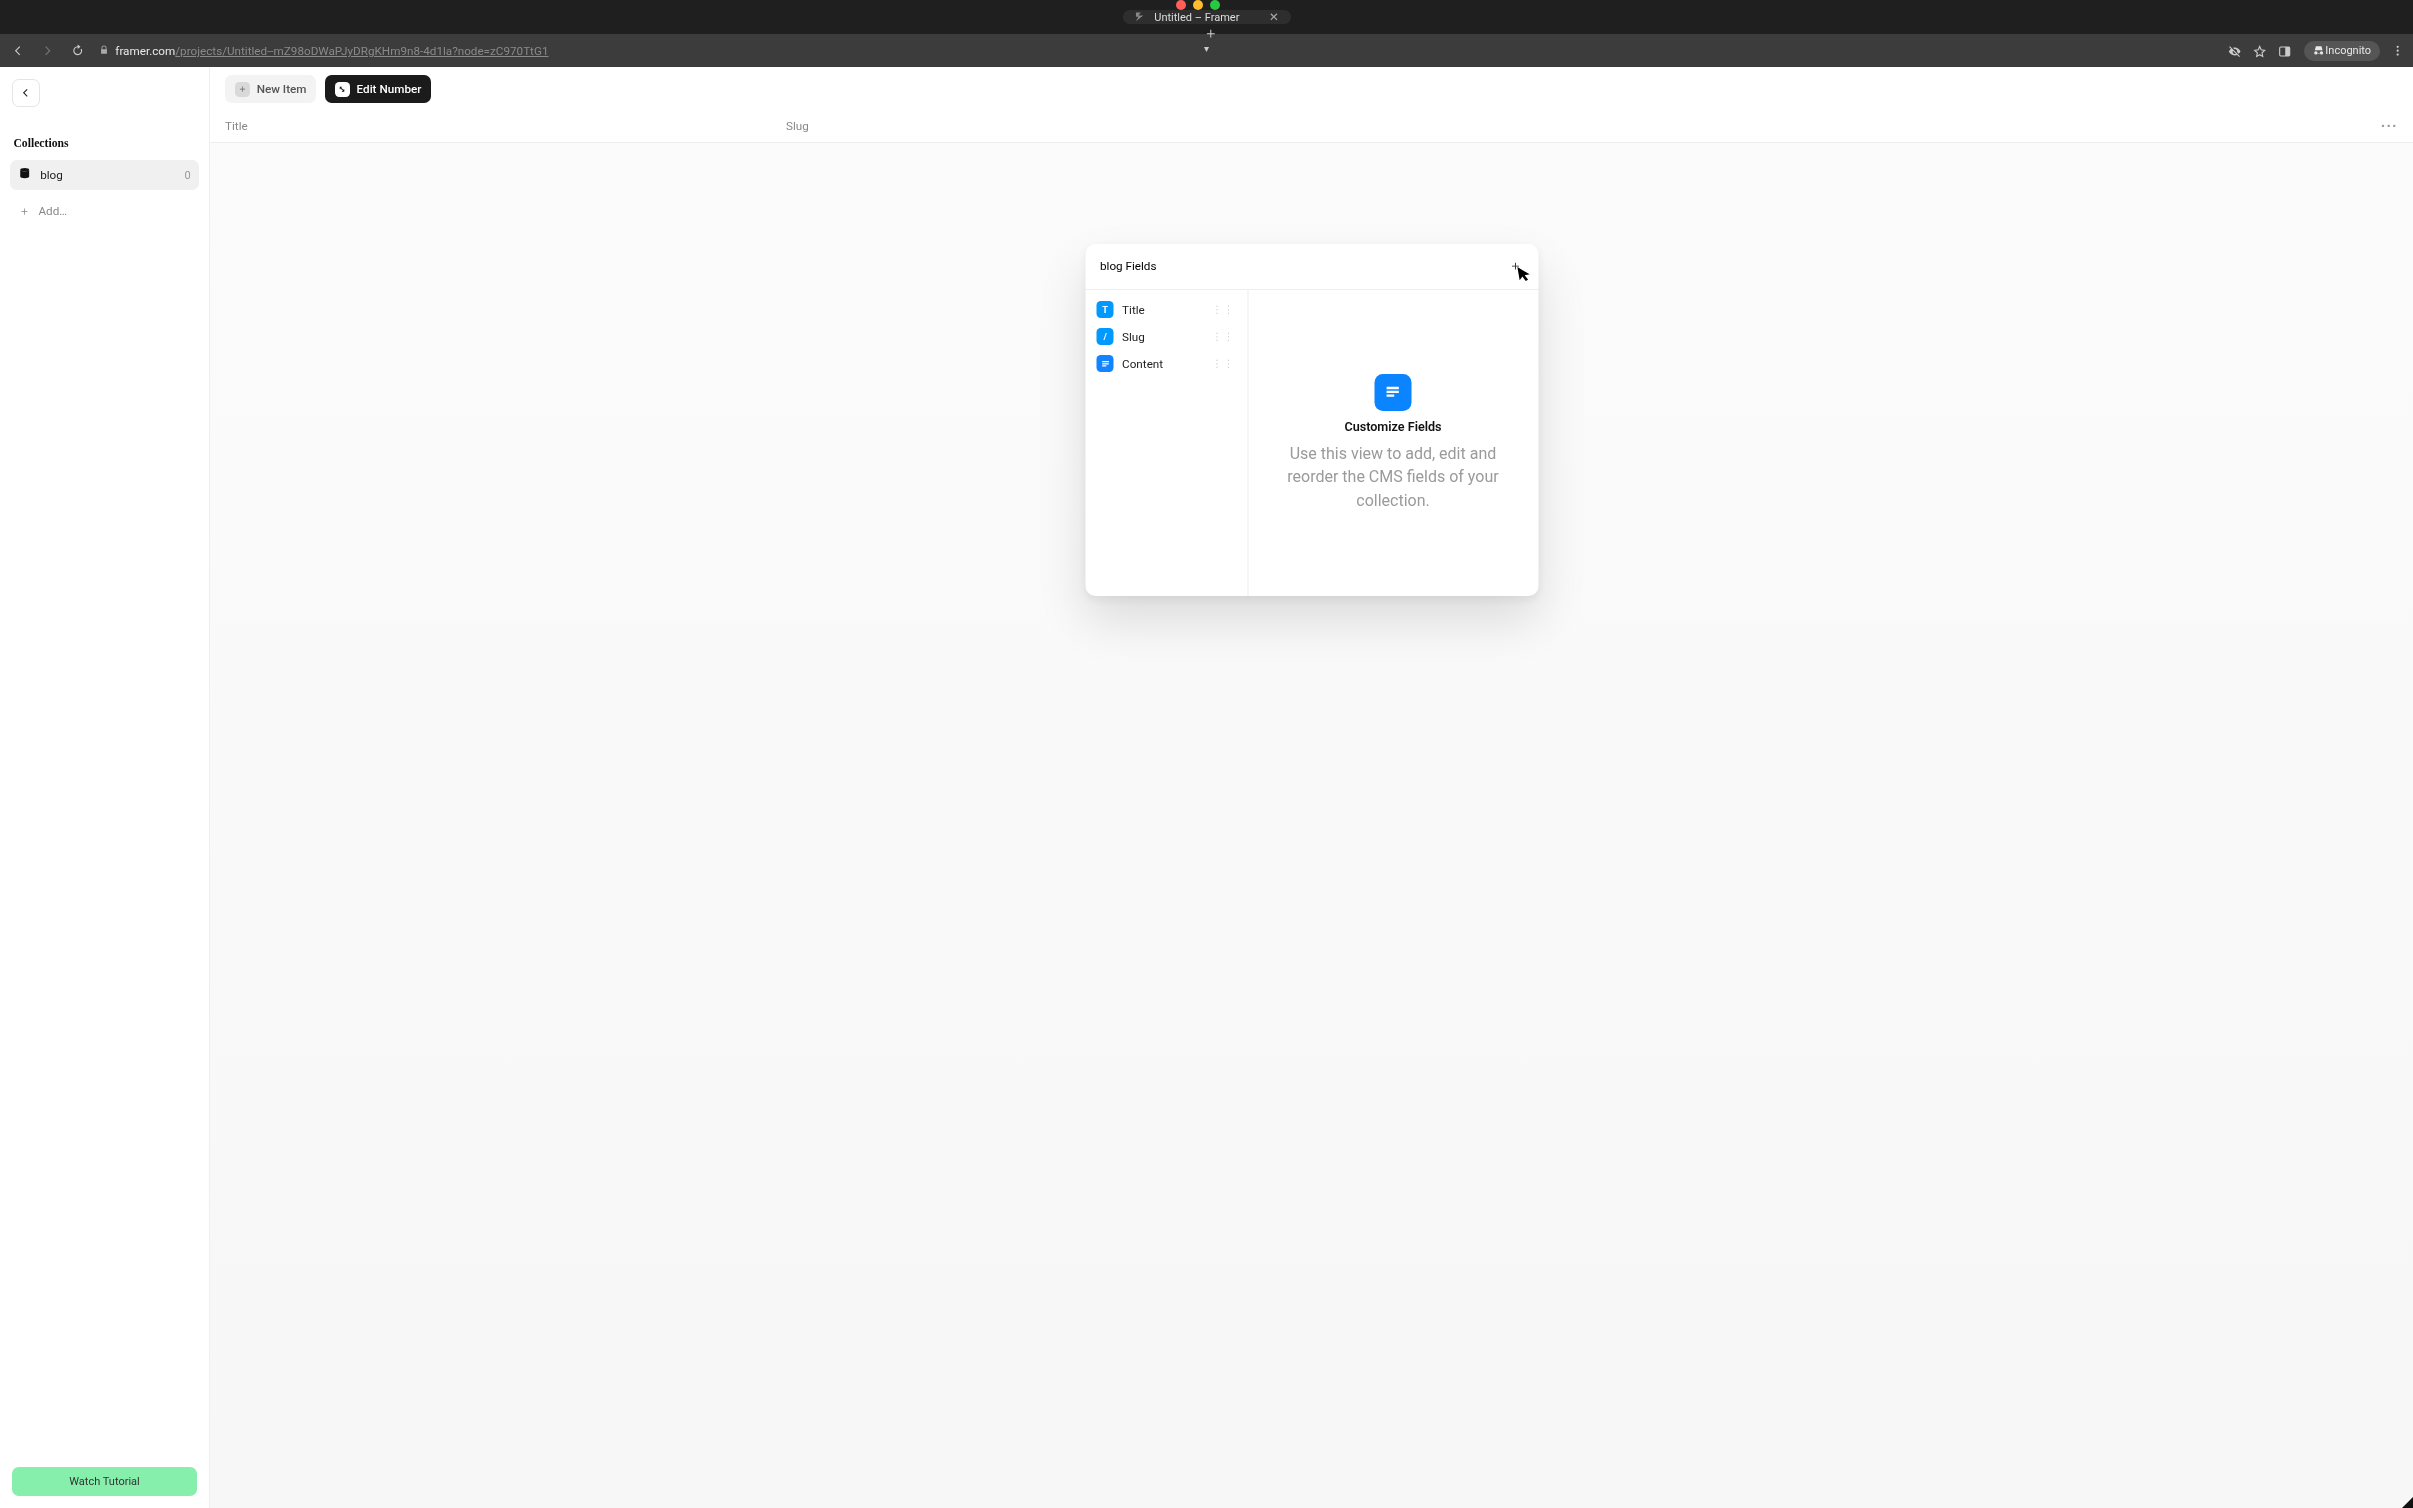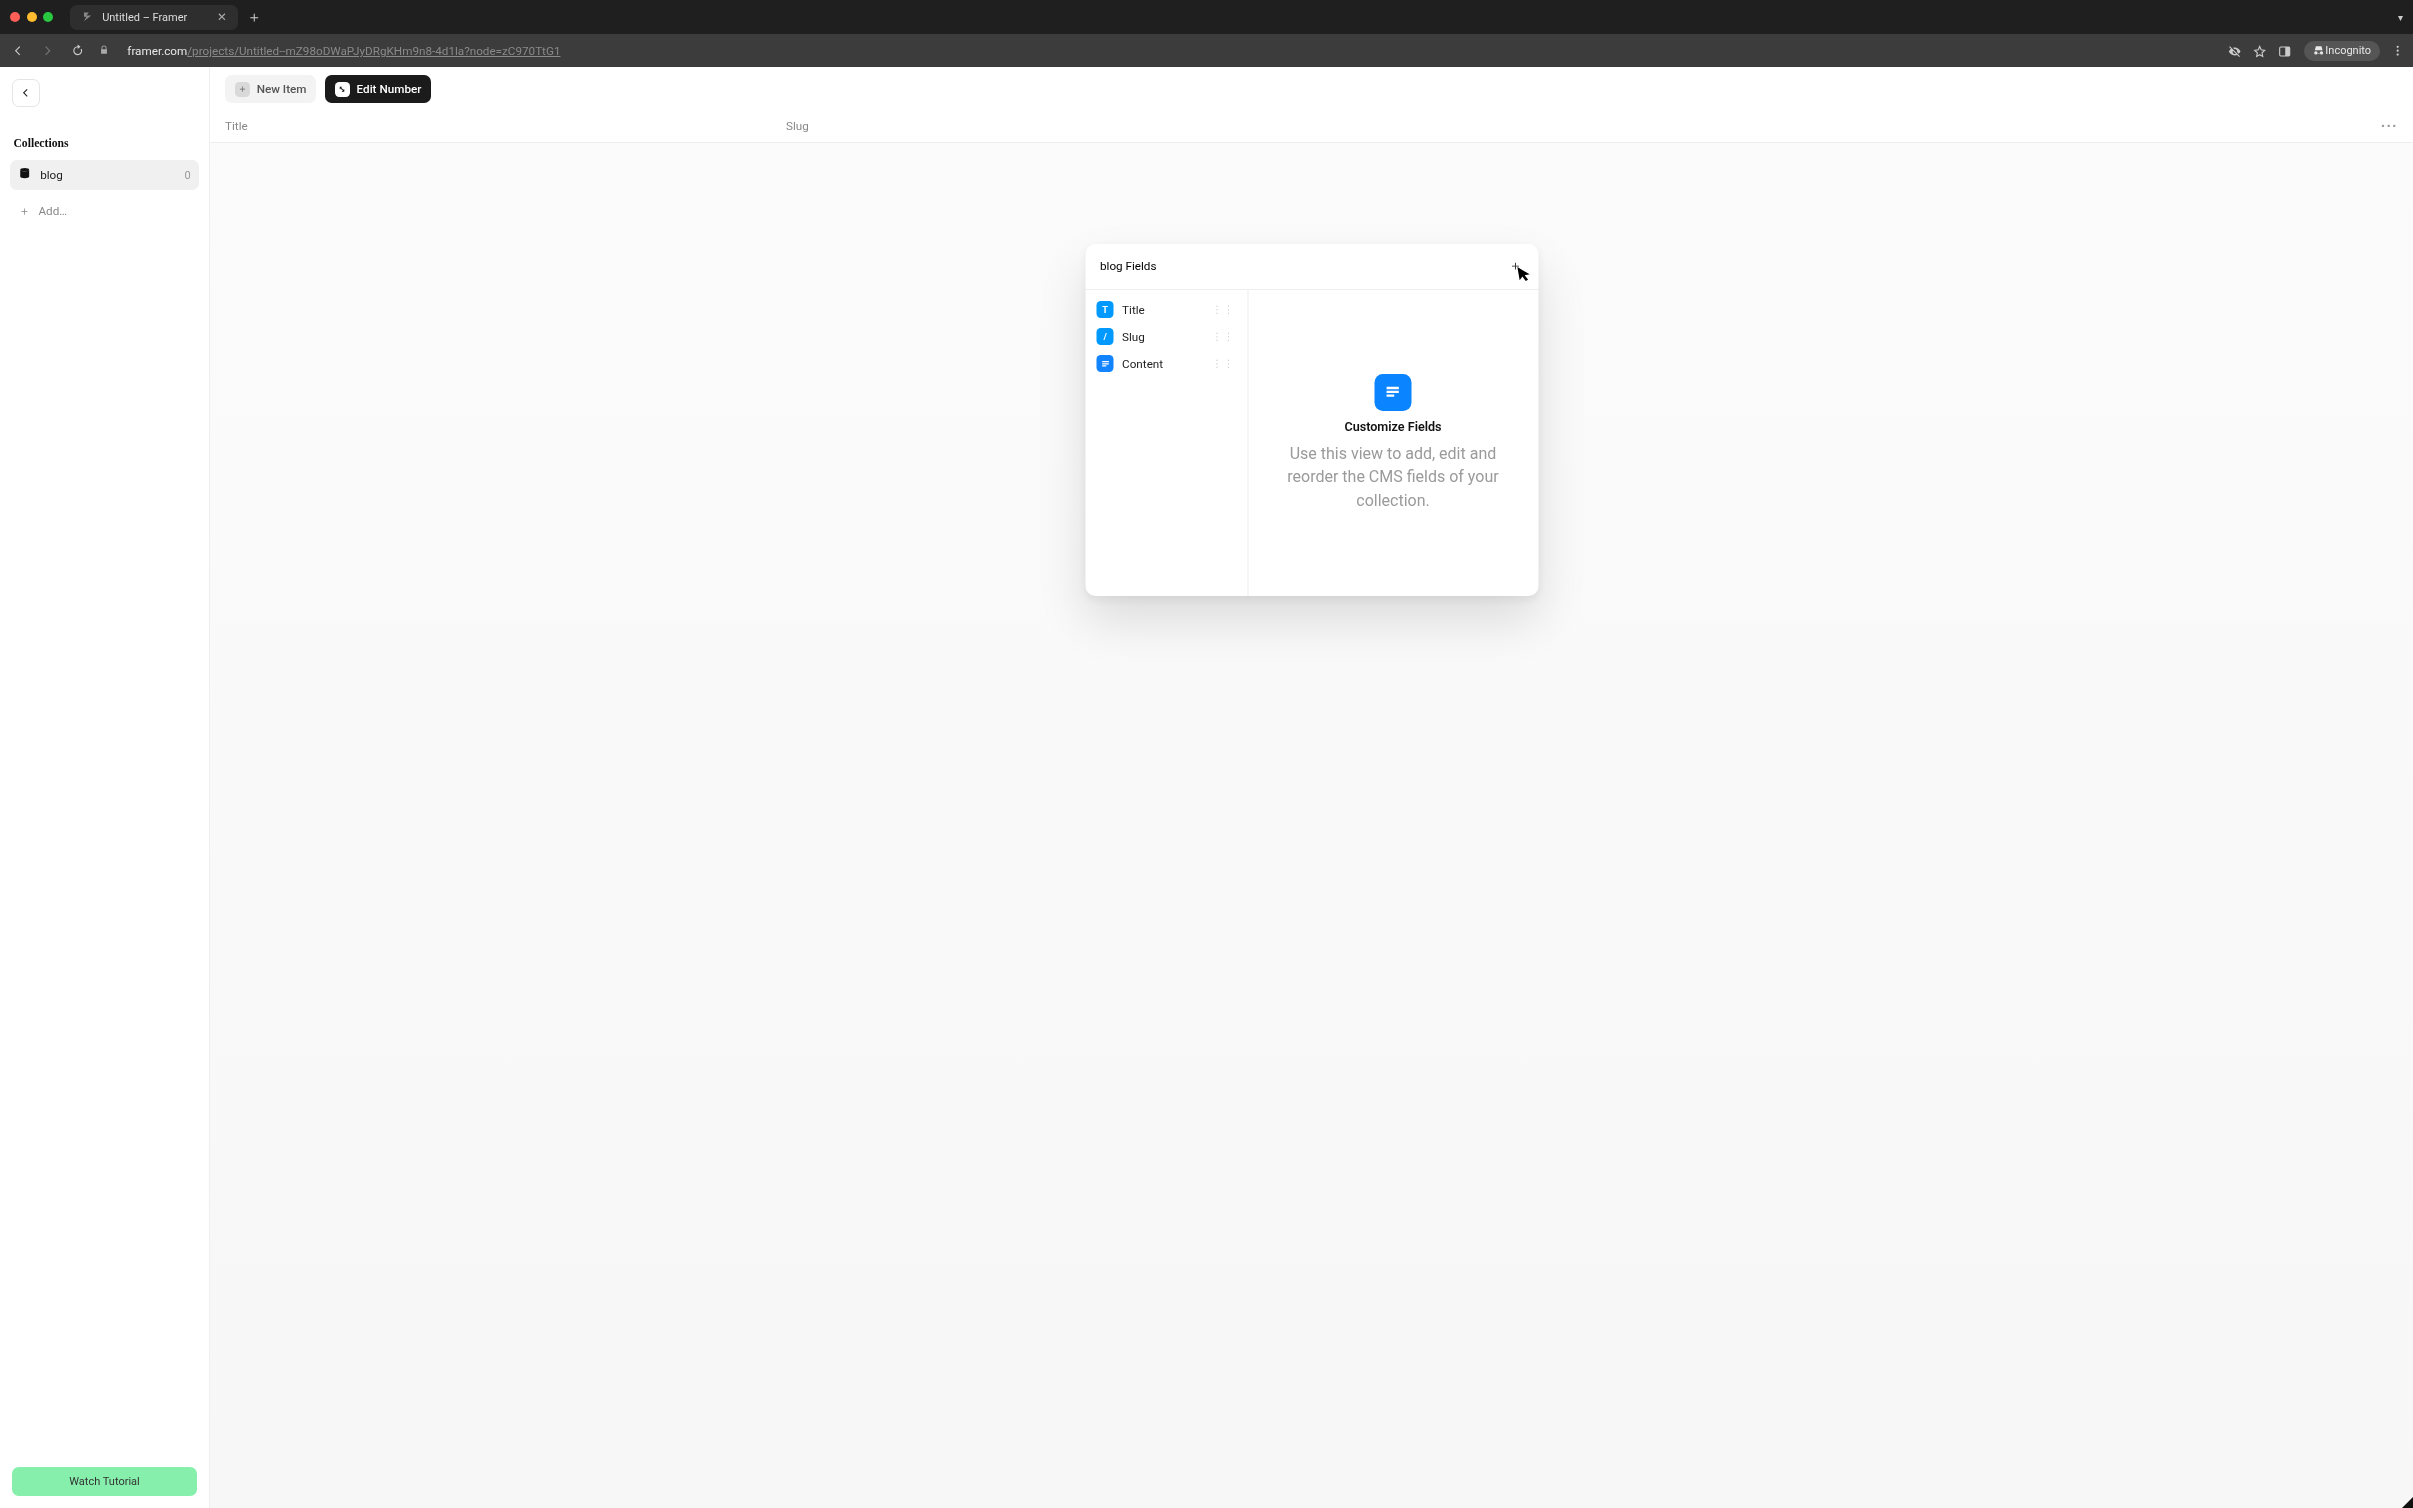--- a/index.html
+++ b/index.html
@@ -1,38 +1,38 @@
 <!DOCTYPE html>
 <html style="font-size:13.4px"><head>
   <meta charset="utf-8">
   <style>
     * { margin: 0; padding: 0; box-sizing: border-box; font-family: -apple-system, BlinkMacSystemFont, "Segoe UI", Roboto, Helvetica, Arial, sans-serif; }
     html, body { width: 100%; height: 100%; background: #fff; overflow: hidden; }
 
     
-    .titlebar { height: 34px; background: #1f1f1f; display: flex; align-items: center; padding: 0 10px; }
+    .titlebar { height: 34px; background: #1f1f1f; display: flex; align-items: center; padding: 0 10px; flex-direction: column; }
     .traffic { display: flex; gap: 6.7px; margin-right: 17px; }
     .traffic .dot { width: 10px; height: 10px; border-radius: 50%; }
     .dot.red { background: #ff5f57; }
     .dot.yellow { background: #febc2e; }
     .dot.green { background: #28c840; }
     .tab { display: flex; align-items: center; gap: 8.4px; background: #2e2e2e; color: #ddd; padding: 0 11.7px; height: 25px; border-radius: 6.7px; font-size: 11px; min-width: 168px; }
     .tab .favicon { width: 11.7px; height: 11.7px; display: inline-flex; align-items: center; justify-content: center; }
     .tab .close { margin-left: auto; font-size: 11.7px; color: #aaa; }
     .newtab { margin-left: 8.4px; color: #ccc; font-size: 15px; }
     .titlebar-spacer { flex: 1; }
     .chevron-down { color: #ccc; font-size: 10px; }
 
     
     .browserbar { height: 34px; background: #3c3c3c; display: flex; align-items: center; padding: 0 8.4px; gap: 11.7px; color: #ccc; font-size: 11.7px; }
     .navbtn { width: 18.4px; height: 18.4px; display: inline-flex; align-items: center; justify-content: center; color: #ccc; }
     .navbtn.disabled { color: #777; }
     .omnibox { flex: 1; display: flex; align-items: center; gap: 6.7px; color: #aaa; }
     .omnibox .secure { font-size: 10px; }
-    .url-main { color: #e8e8e8; margin-left: 12px; }
+    .url-main { color: #e8e8e8; }
     .url-rest { color: #8a8a8a; text-decoration: underline; }
     .right-icons { display: flex; align-items: center; gap: 11.7px; }
     .incognito { display: flex; align-items: center; color: #e8e8e8; background: #555; padding: 3.4px 8.4px; border-radius: 11.7px; font-size: 11px; }
     .icon14 { width: 13.4px; height: 13.4px; display: inline-flex; align-items: center; justify-content: center; }
 
     
     .app { position: absolute; top: 67px; left: 0; right: 0; bottom: 0; display: flex; background: #fff; }
 
     .sidebar { width: 210px; border-right: 0.8px solid #eee; display: flex; flex-direction: column; position: relative; }
     .sidebar-top { padding: 11.7px; }

